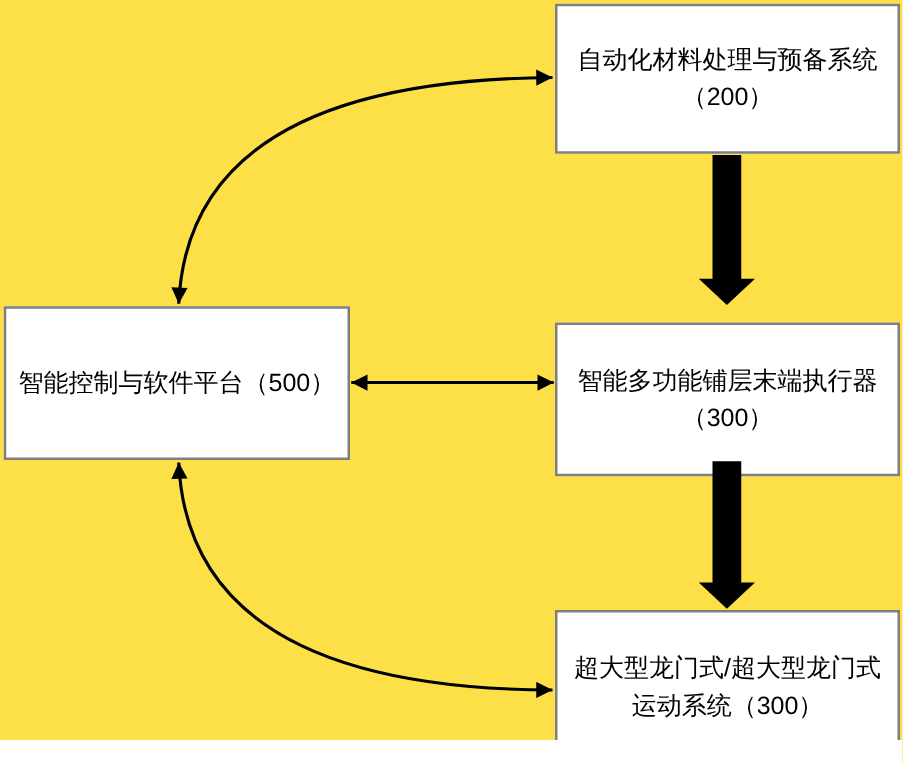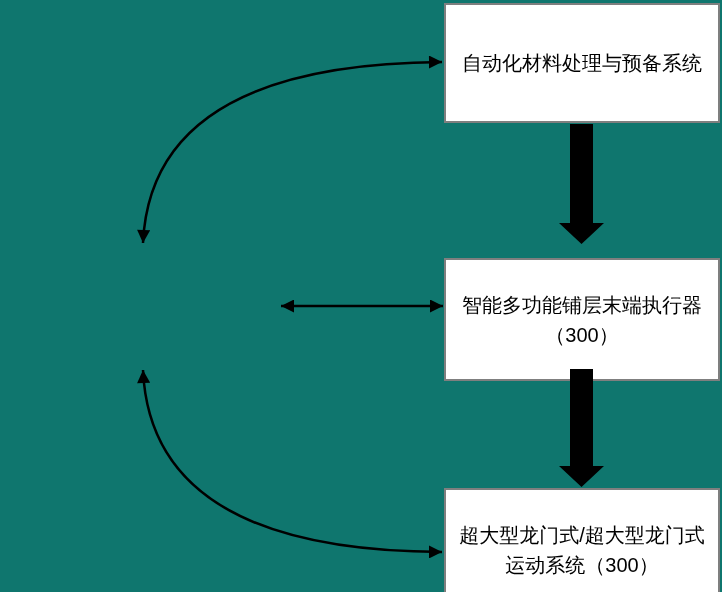--- a/index.html
+++ b/index.html
@@ -5,21 +5,21 @@
   html, body {
     margin: 0;
     padding: 0;
     background: #ffffff;
     font-family: "Liberation Sans", sans-serif;
   }
   .canvas {
     position: relative;
     width: 722px;
     height: 592px;
-    background: #0f766e;
+    background: #fde047;
     overflow: hidden;
   }
   .node {
     position: absolute;
     box-sizing: border-box;
     background: #ffffff;
     border: 2px solid #7f7f7f;
     display: flex;
     flex-direction: column;
     align-items: center;
@@ -44,22 +44,26 @@
     pointer-events: none;
   }
 </style>
 </head>
 <body>
 
 <div class="canvas">
 
   <div class="node" id="box-material">
     <span>自动化材料处理与预备系统</span>
+    <span>（200）</span>
   </div>
 
+  <div class="node" id="box-control">
+    <span>智能控制与软件平台（500）</span>
+  </div>
 
   <div class="node" id="box-effector">
     <span>智能多功能铺层末端执行器</span>
     <span>（300）</span>
   </div>
 
   <div class="node" id="box-gantry">
     <span>超大型龙门式/超大型龙门式</span>
     <span>运动系统（300）</span>
   </div>

